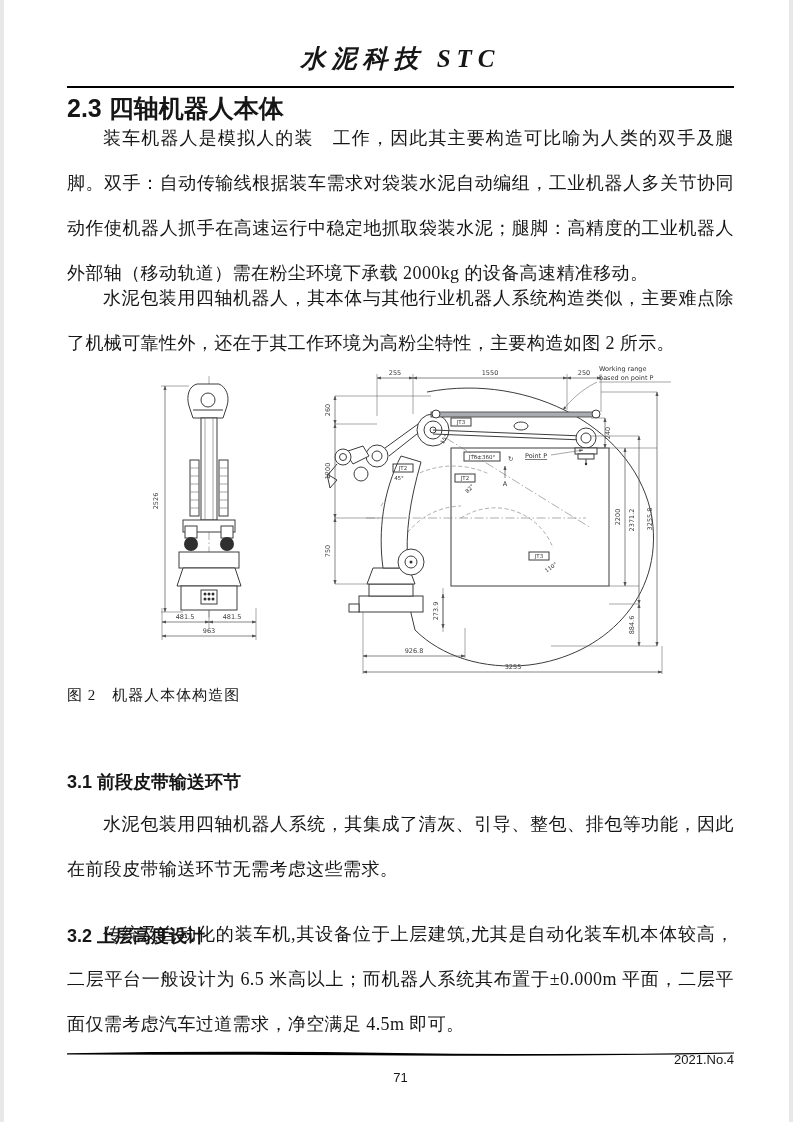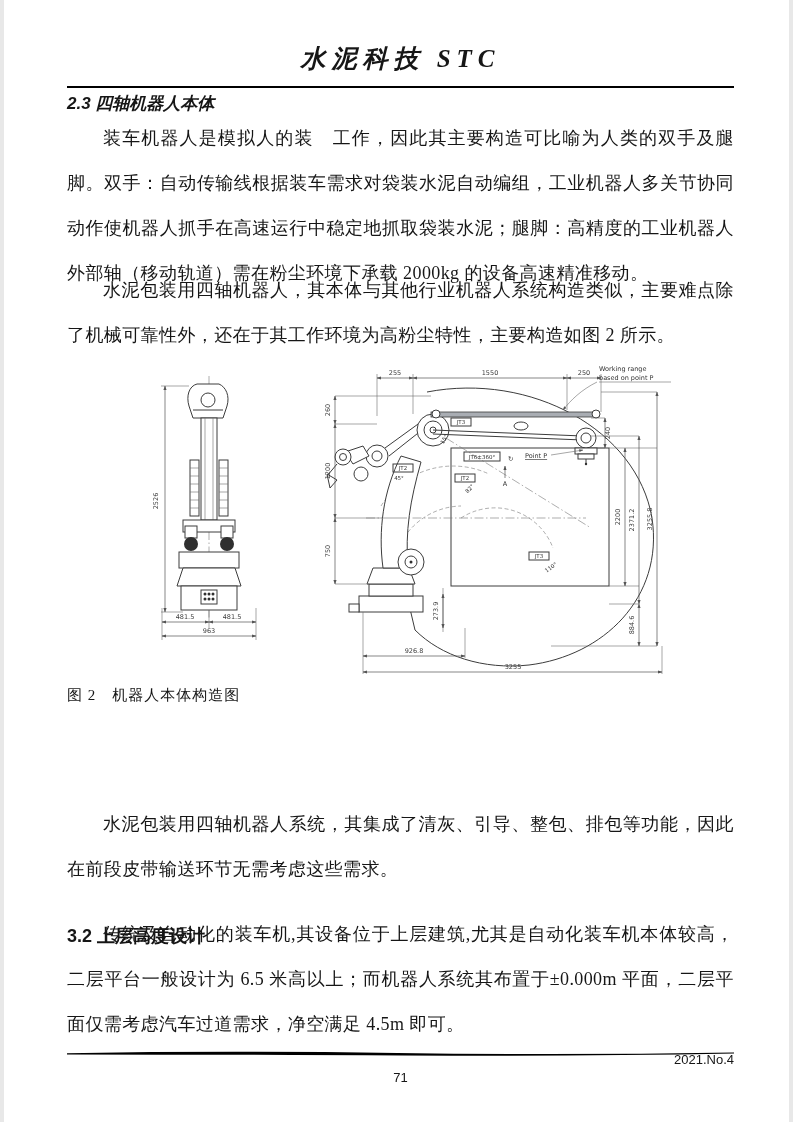--- a/index.html
+++ b/index.html
@@ -4,28 +4,28 @@
 <style>
   html,body{margin:0;padding:0;background:#e8e8e8;}
   .page{position:relative;width:785px;height:1122px;background:#ffffff;margin:0 auto;overflow:hidden;
         font-family:"Liberation Serif","DejaVu Serif",serif;color:#161616;}
   .content{position:absolute;left:63px;width:667px;}
 
   .journal-title{top:42px;text-align:center;font-size:25px;font-weight:bold;font-style:italic;letter-spacing:6px;}
   .header-rule{top:86px;border-top:2.2px solid #000;height:0;}
 
   .h-main{font-family:"Liberation Sans","DejaVu Sans",sans-serif;font-weight:bold;}
-  .h-s23{top:92px;font-size:17px;font-style:italic;}
+  .h-s23{top:92px;font-size:25px;}
   .h-s3{top:728px;font-size:19px;}
   .h-s31{top:770px;font-size:18px;}
   .h-s32{top:924px;font-size:18px;}
 
   .para{font-size:18px;line-height:45px;text-align:justify;text-indent:2em;letter-spacing:.4px;}
   .p-s23-1{top:116px;}
-  .p-s23-2{top:268px;}
+  .p-s23-2{top:276px;}
   .p-s31{top:802px;}
   .p-s32{top:912px;}
 
   .figure-wrap{top:356px;height:332px;}
   .figure-wrap svg{display:block;margin-left:64px;}
   .fig-caption{top:686px;text-align:left;font-size:15px;letter-spacing:1px;}
 
   .footer-rule{top:1044px;}
   .footer-row{top:1052px;font-family:"Liberation Sans","DejaVu Sans",sans-serif;font-size:13px;}
   .page-num{position:absolute;left:0;width:100%;text-align:center;margin-top:18px;}
@@ -254,20 +254,21 @@
 
         <rect class="ln" x="398" y="196" width="20" height="8"></rect>
         <text class="boxtxt" x="408" y="202" text-anchor="middle">JT3</text>
         <text class="boxtxt" transform="rotate(-35 421 213)" x="421" y="213" text-anchor="middle">110°</text>
       </g>
     </svg>
   </div>
 
   <div class="content fig-caption">图 2　机器人本体构造图</div>
 
+  <div class="content h-main h-s31">3.1  前段皮带输送环节</div>
   <div class="content para p-s31">水泥包装用四轴机器人系统，其集成了清灰、引导、整包、排包等功能，因此在前段皮带输送环节无需考虑这些需求。</div>
   <div class="content h-main h-s32">3.2  上层高度设计</div>
   <div class="content para p-s32">传统及自动化的装车机,其设备位于上层建筑,尤其是自动化装车机本体较高，二层平台一般设计为 6.5 米高以上；而机器人系统其布置于±0.000m 平面，二层平面仅需考虑汽车过道需求，净空满足 4.5m 即可。</div>
 
   <div class="content footer-rule">
     <svg width="667" height="8" viewBox="0 0 667 8">
       <path d="M0,3.2 Q160,0.6 330,3 T667,2.4 L667,3.6 Q510,6.6 335,5.4 Q180,4.6 0,4.4 Z" fill="#000"></path>
     </svg>
   </div>
   <div class="content footer-row">

